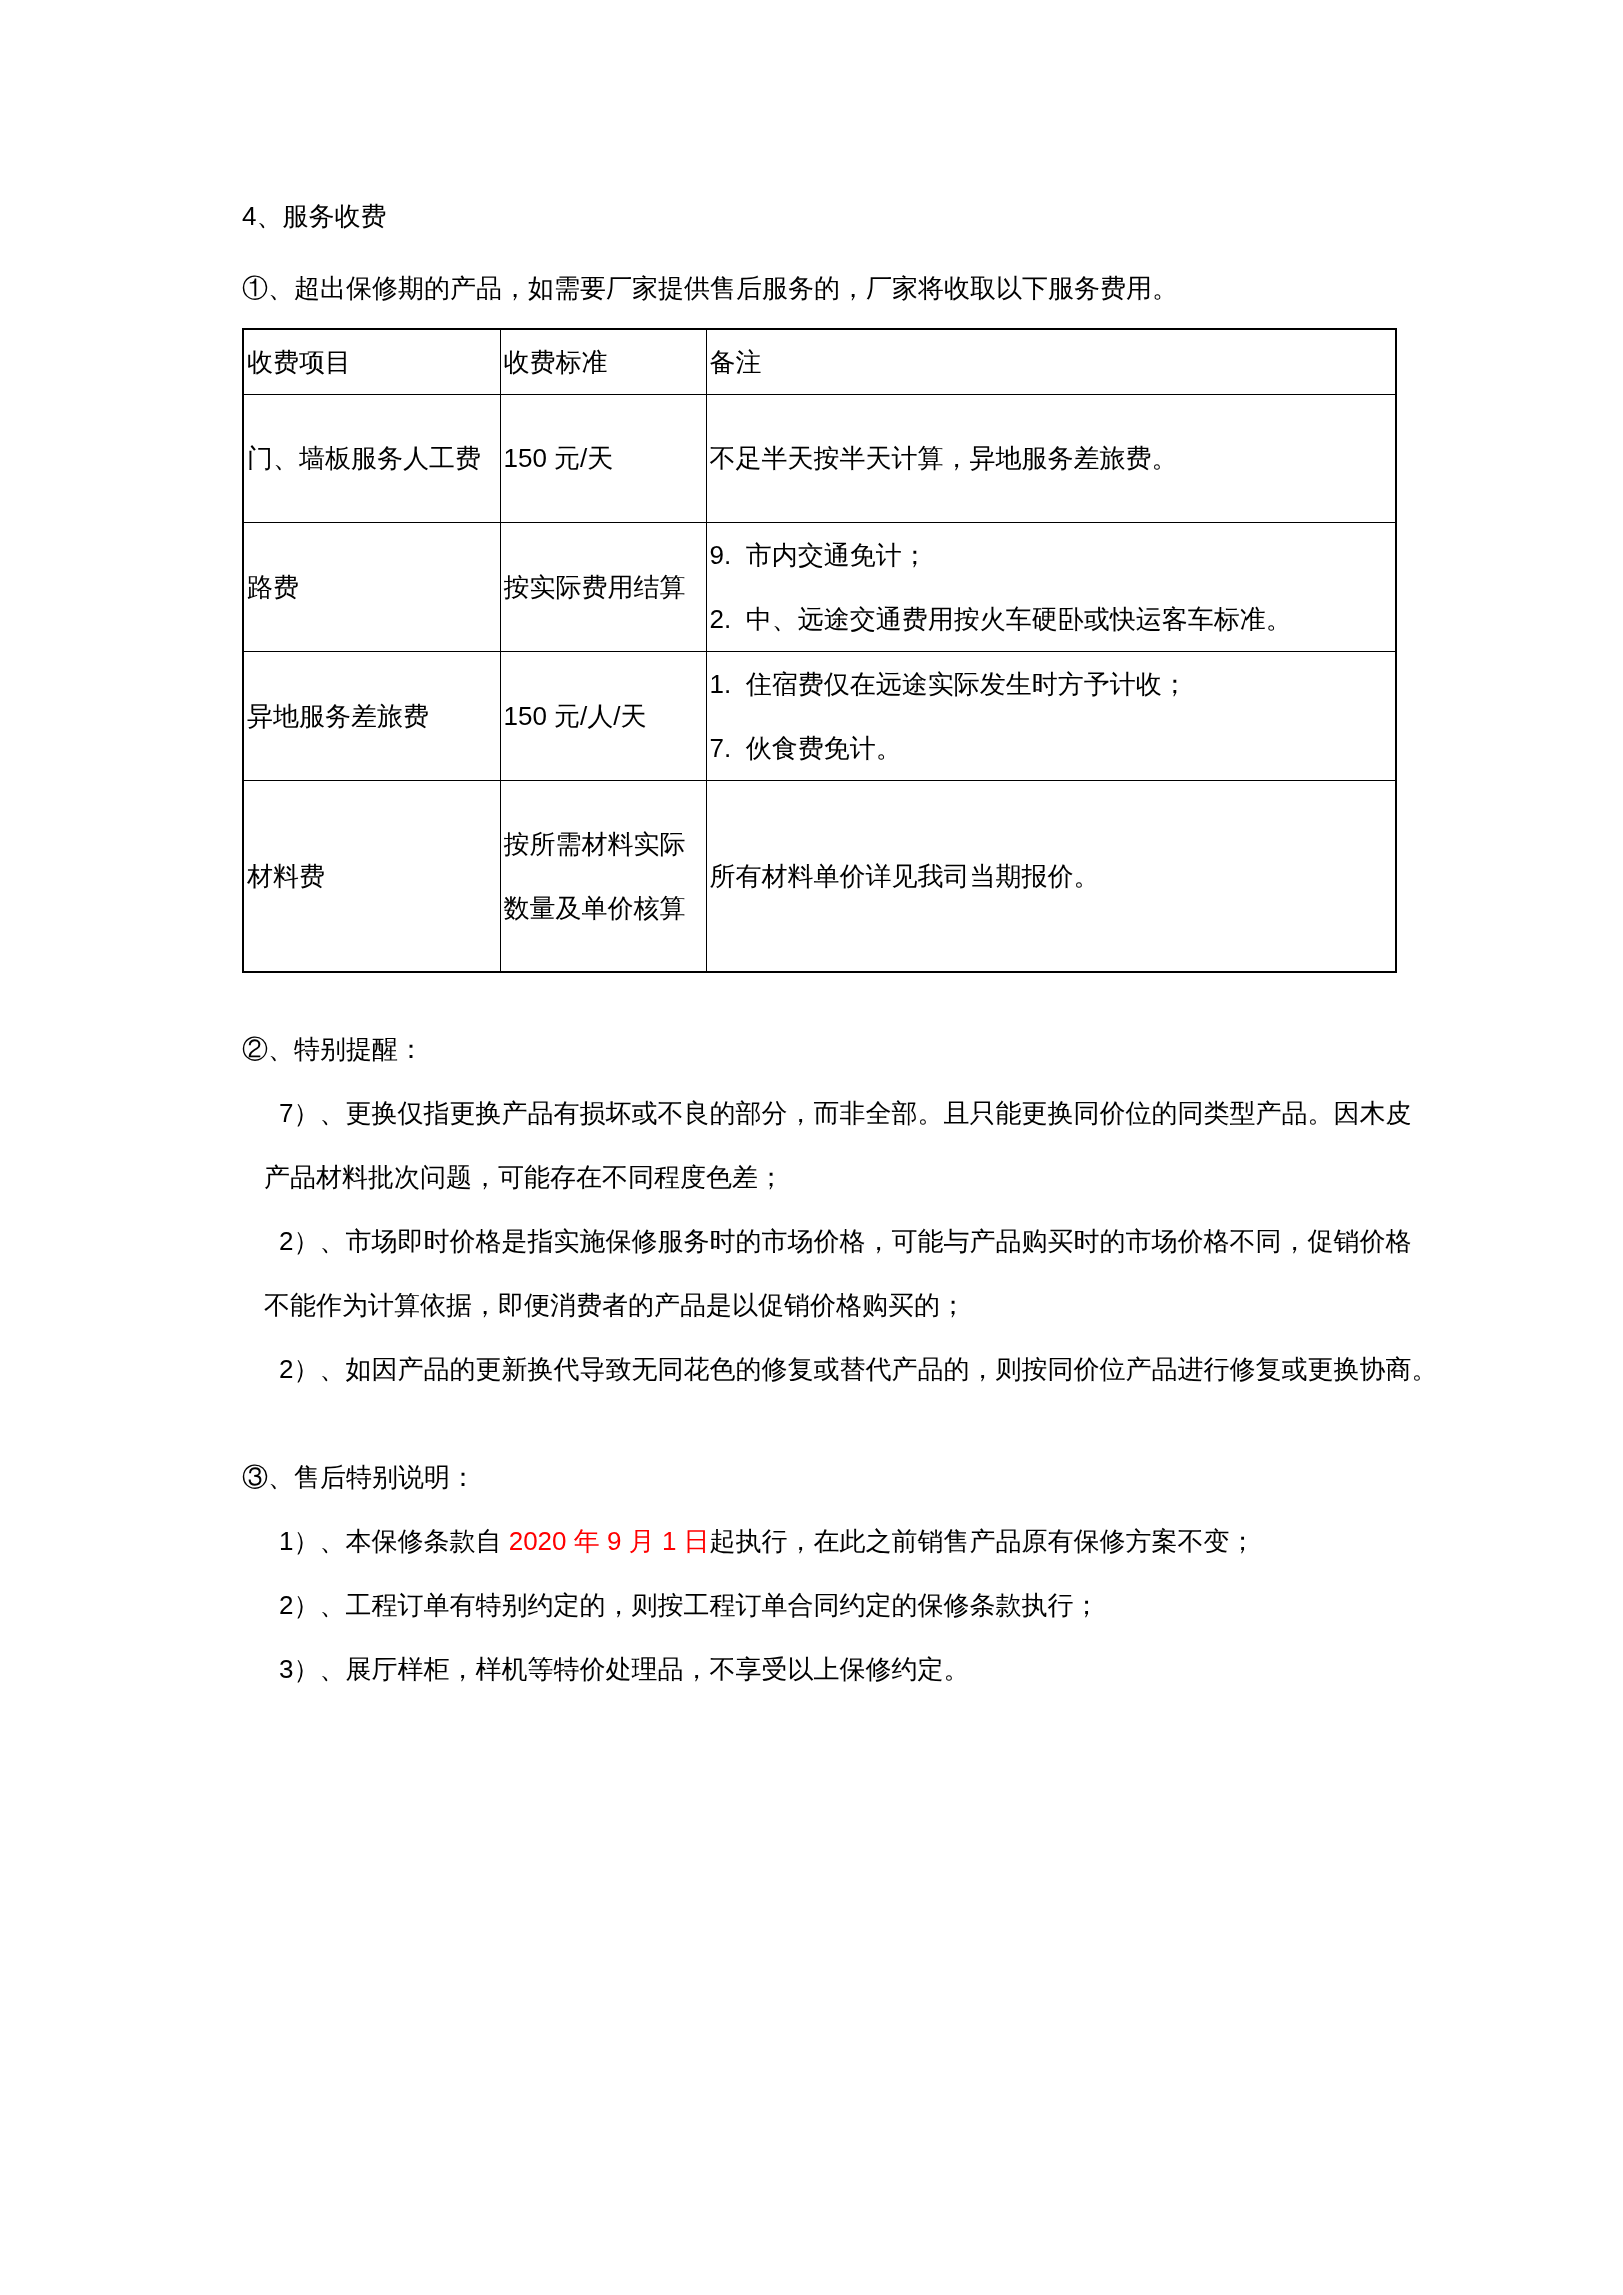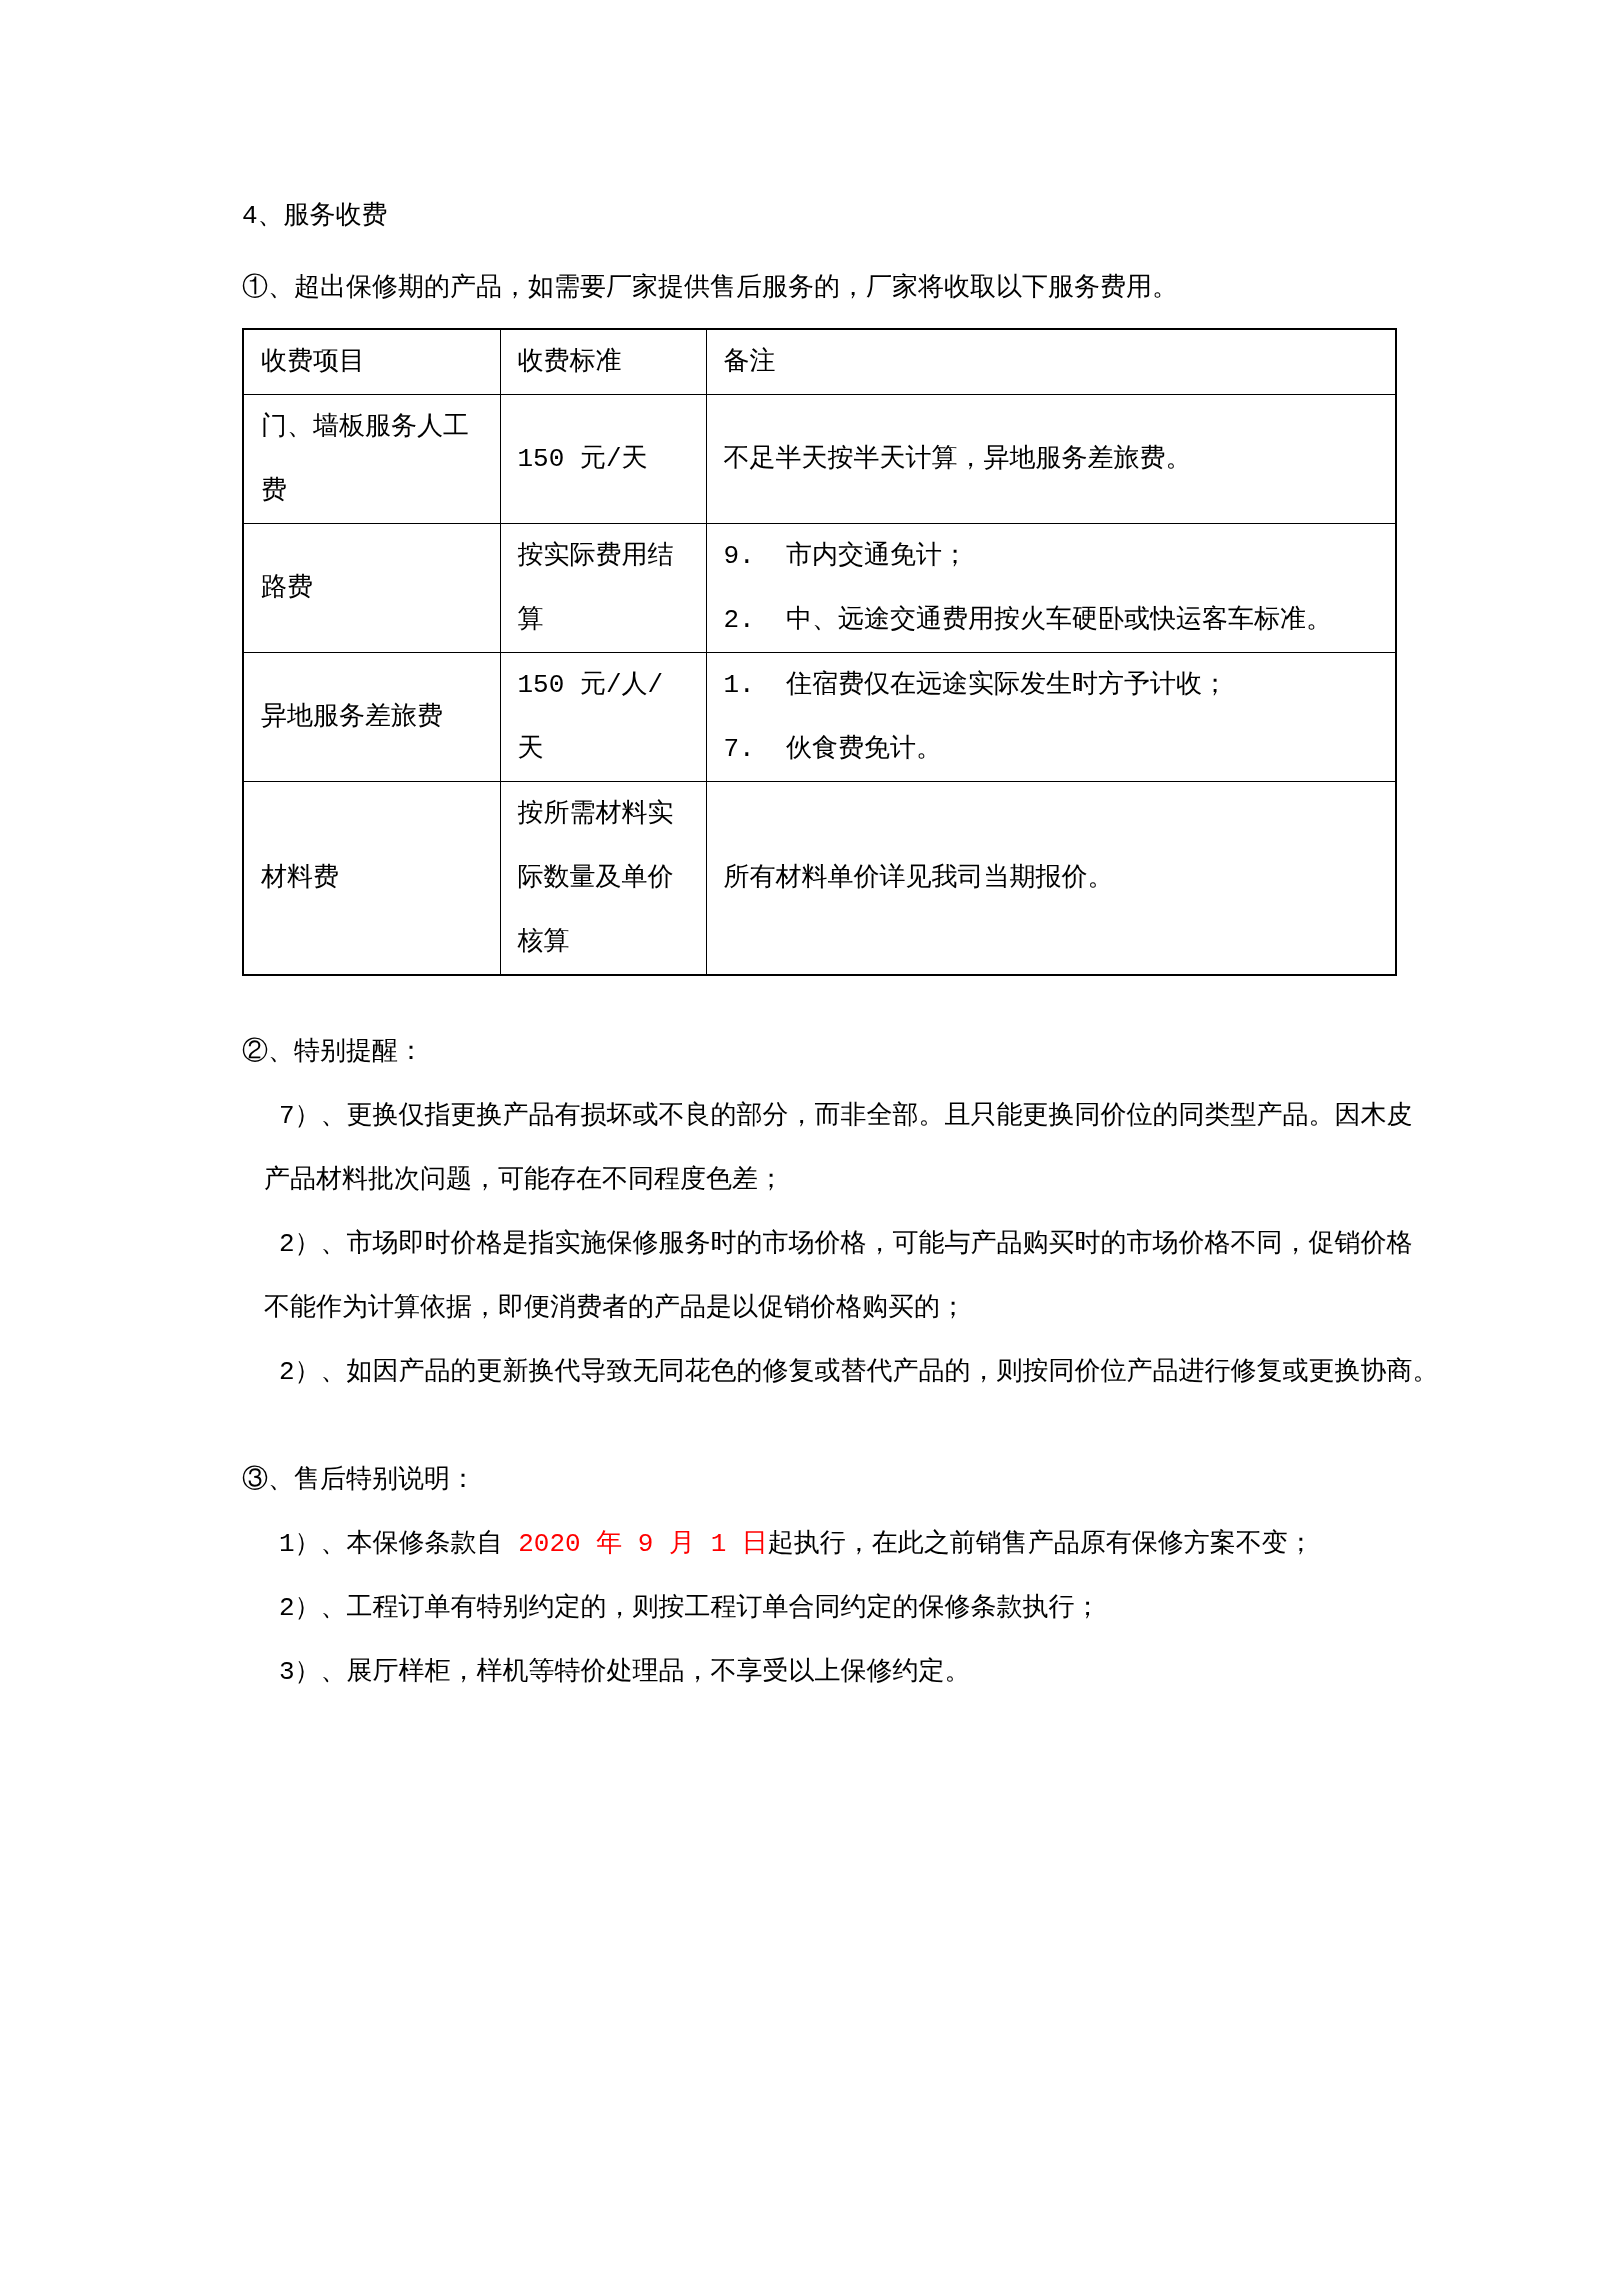--- a/index.html
+++ b/index.html
@@ -1,21 +1,21 @@
 <!DOCTYPE html>
 <html style="font-size:10.5px"><head>
 <meta charset="utf-8">
 <style>
   html, body { margin: 0; padding: 0; background: #ffffff; }
   .page {
     position: relative;
     width: 1623px;
     height: 2256px;
     background: #ffffff;
-    font-family: Liberation Mono, monospace;
+    font-family: Liberation Sans, sans-serif;
     font-size: 26px;
     color: #000000;
     overflow: hidden;
   }
   .content {
     position: absolute;
     left: 242px;
     top: 184px;
     width: 1153px;
   }
@@ -26,21 +26,21 @@
   .intro { margin-top: 7.9px; }
   table.fee-table {
     border-collapse: collapse;
     table-layout: fixed;
     width: 1153px;
     margin-top: 7.9px;
     border: 2.6px solid #000000;
   }
   table.fee-table th, table.fee-table td {
     border: 1.3px solid #000000;
-    padding: 0 17px;
+    padding: 0 3px;
     font-weight: normal;
     text-align: left;
     vertical-align: middle;
     line-height: 64px;
     font-size: 26px;
     color: #000000;
   }
   table.fee-table tr.r-header { height: 64px; }
   table.fee-table tr.r1, table.fee-table tr.r2, table.fee-table tr.r3 { height: 128px; }
   table.fee-table tr.r4 { height: 192px; }

